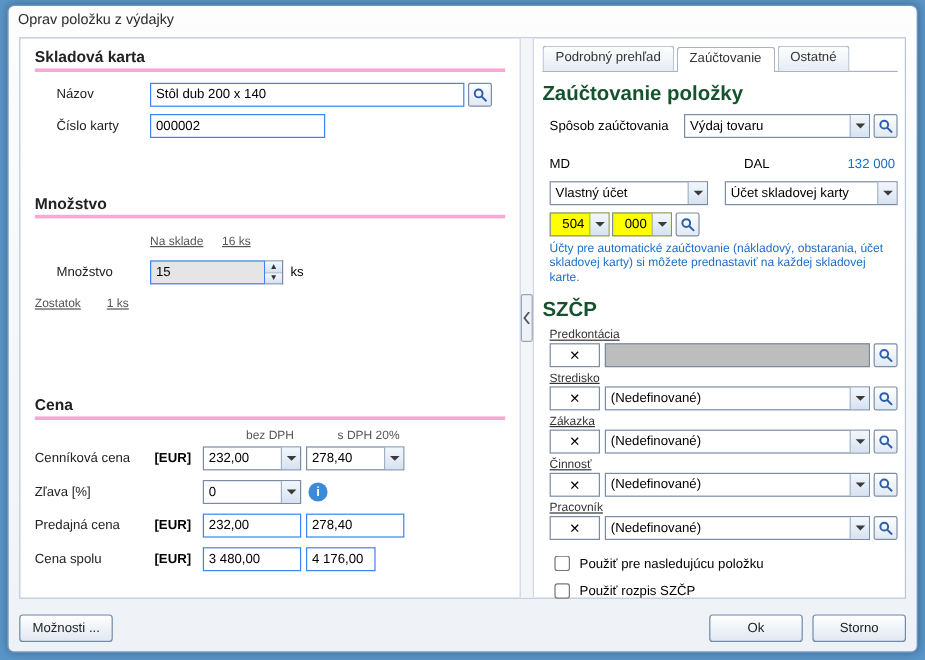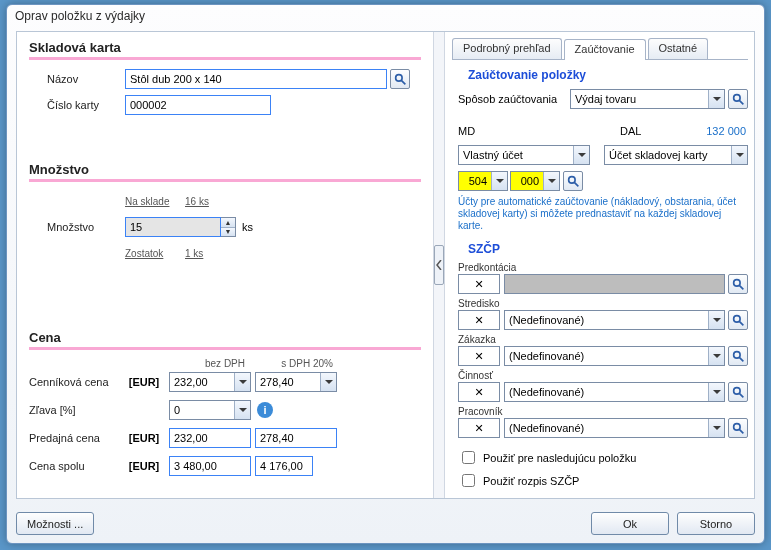--- a/index.html
+++ b/index.html
@@ -149,25 +149,25 @@
     color: #333;
   }
   .tab.active {
     background: #fff;
     position: relative;
     top: 1px;
     padding-bottom: 1px;
   }
   .section-title {
     font-weight: bold;
-    font-size: 12px;
-    margin: 8px 0 6px 16px;
-    color: #1d4ed8;
-  }
-  .szcp-lbl { font-size: 10px; color: #333; margin-top: 4px; }
+    font-size: 17px;
+    margin: 8px 0 6px 0;
+    color: #14532d;
+  }
+  .szcp-lbl { font-size: 10px; color: #333; margin-top: 4px; text-decoration: underline; }
   .xbox {
     width: 42px; height: 20px;
     border: 1px solid #7a8ca5;
     background: #fff;
     display: inline-flex; align-items:center; justify-content:center;
     margin-right: 4px;
   }
   .szcp-row { display:flex; align-items:center; margin-top:1px; }
   .chk { display:flex; align-items:center; margin-top:4px; gap:5px; }
   .chk input { width:13px; height:13px; }
@@ -240,21 +240,21 @@
         </div>
         <div class="row">
           <span class="lbl" style="margin-left:18px">Množstvo</span>
           <input type="text" class="txt" style="width: 96px; background: #e5e5e5;" value="15">
           <span class="spin">
               <span>▲</span>
               <span>▼</span>
             </span>
           <span style="margin-left:6px">ks</span>
         </div>
-        <div class="row" style="margin-left:96px">
+        <div class="row" style="">
           <span class="sublbl" style="width:60px">Zostatok</span>
           <span class="sublbl">1 ks</span>
         </div>
       </div>
 
       <div class="group" style="margin-top:50px">
         <div class="group-title">Cena</div>
 
         <div class="pricehdr" style="margin-left:140px">
           <span>bez DPH</span>

